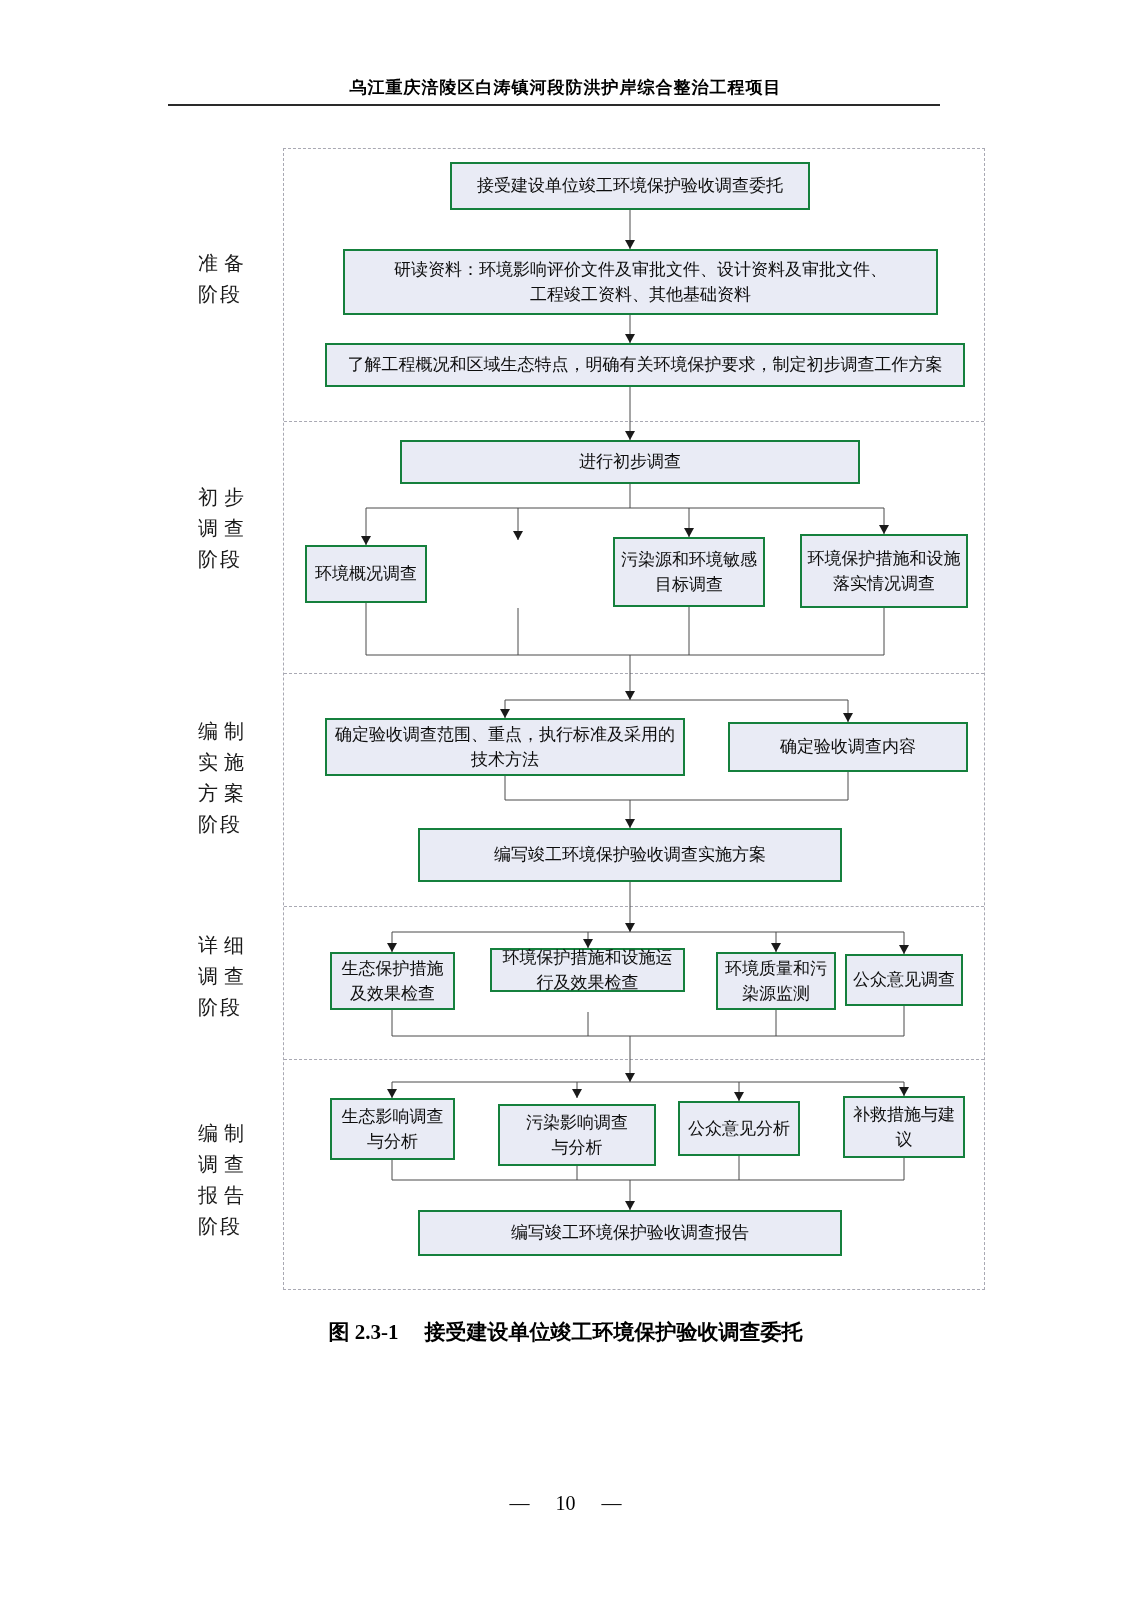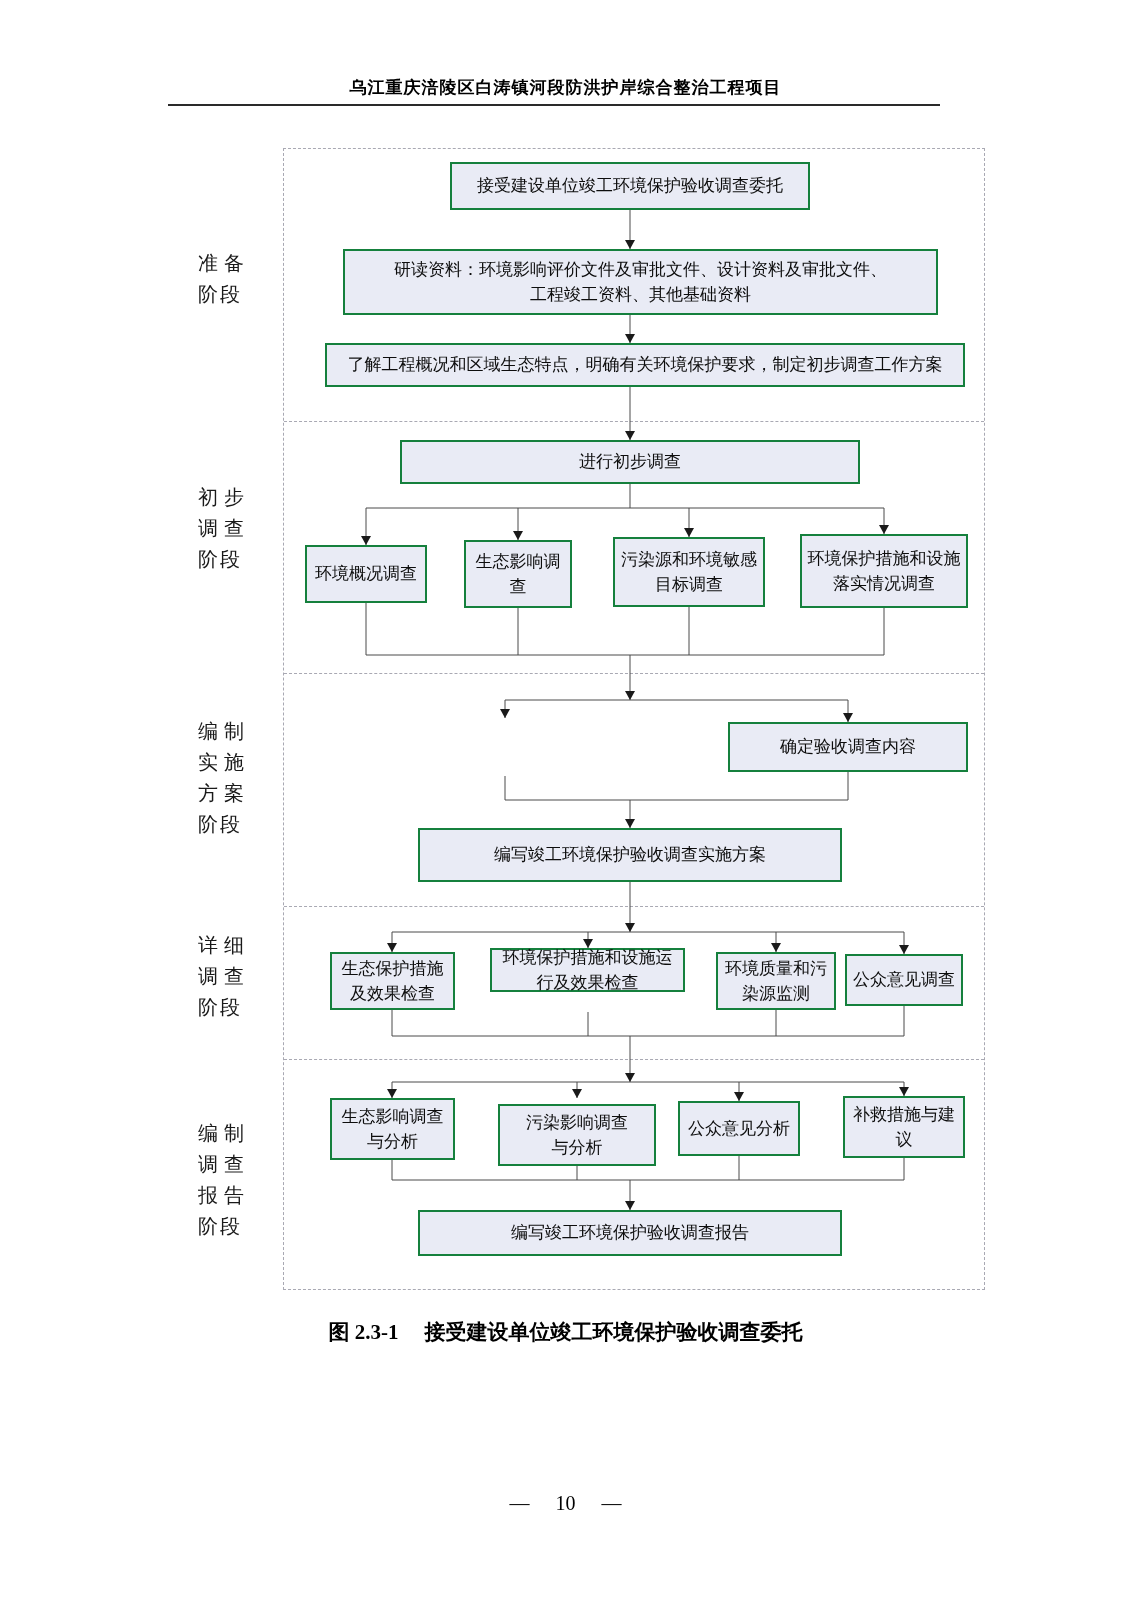--- a/index.html
+++ b/index.html
@@ -137,30 +137,30 @@
   <div class="node" style="left:325px;top:343px;width:640px;height:43px">
     <span class="node-text">了解工程概况和区域生态特点，明确有关环境保护要求，制定初步调查工作方案</span>
   </div>
 
   <div class="node" style="left:400px;top:440px;width:460px;height:40px">
     <span class="node-text">进行初步调查</span>
   </div>
   <div class="node" style="left:305px;top:545px;width:122px;height:58px">
     <span class="node-text">环境概况调查</span>
   </div>
-  <div class="node" style="left:464px;top:540px;width:108px;height:68px">
-    <span class="node-text">生态影响调查</span>
-  </div>
   <div class="node" style="left:613px;top:537px;width:152px;height:70px">
     <span class="node-text">污染源和环境敏感目标调查</span>
   </div>
   <div class="node" style="left:800px;top:534px;width:168px;height:74px">
     <span class="node-text">环境保护措施和设施落实情况调查</span>
   </div>
 
+  <div class="node" style="left:325px;top:718px;width:360px;height:58px">
+    <span class="node-text">确定验收调查范围、重点，执行标准及采用的技术方法</span>
+  </div>
   <div class="node" style="left:728px;top:722px;width:240px;height:50px">
     <span class="node-text">确定验收调查内容</span>
   </div>
   <div class="node" style="left:418px;top:828px;width:424px;height:54px">
     <span class="node-text">编写竣工环境保护验收调查实施方案</span>
   </div>
 
   <div class="node" style="left:330px;top:952px;width:125px;height:58px">
     <span class="node-text">生态保护措施及效果检查</span>
   </div>

